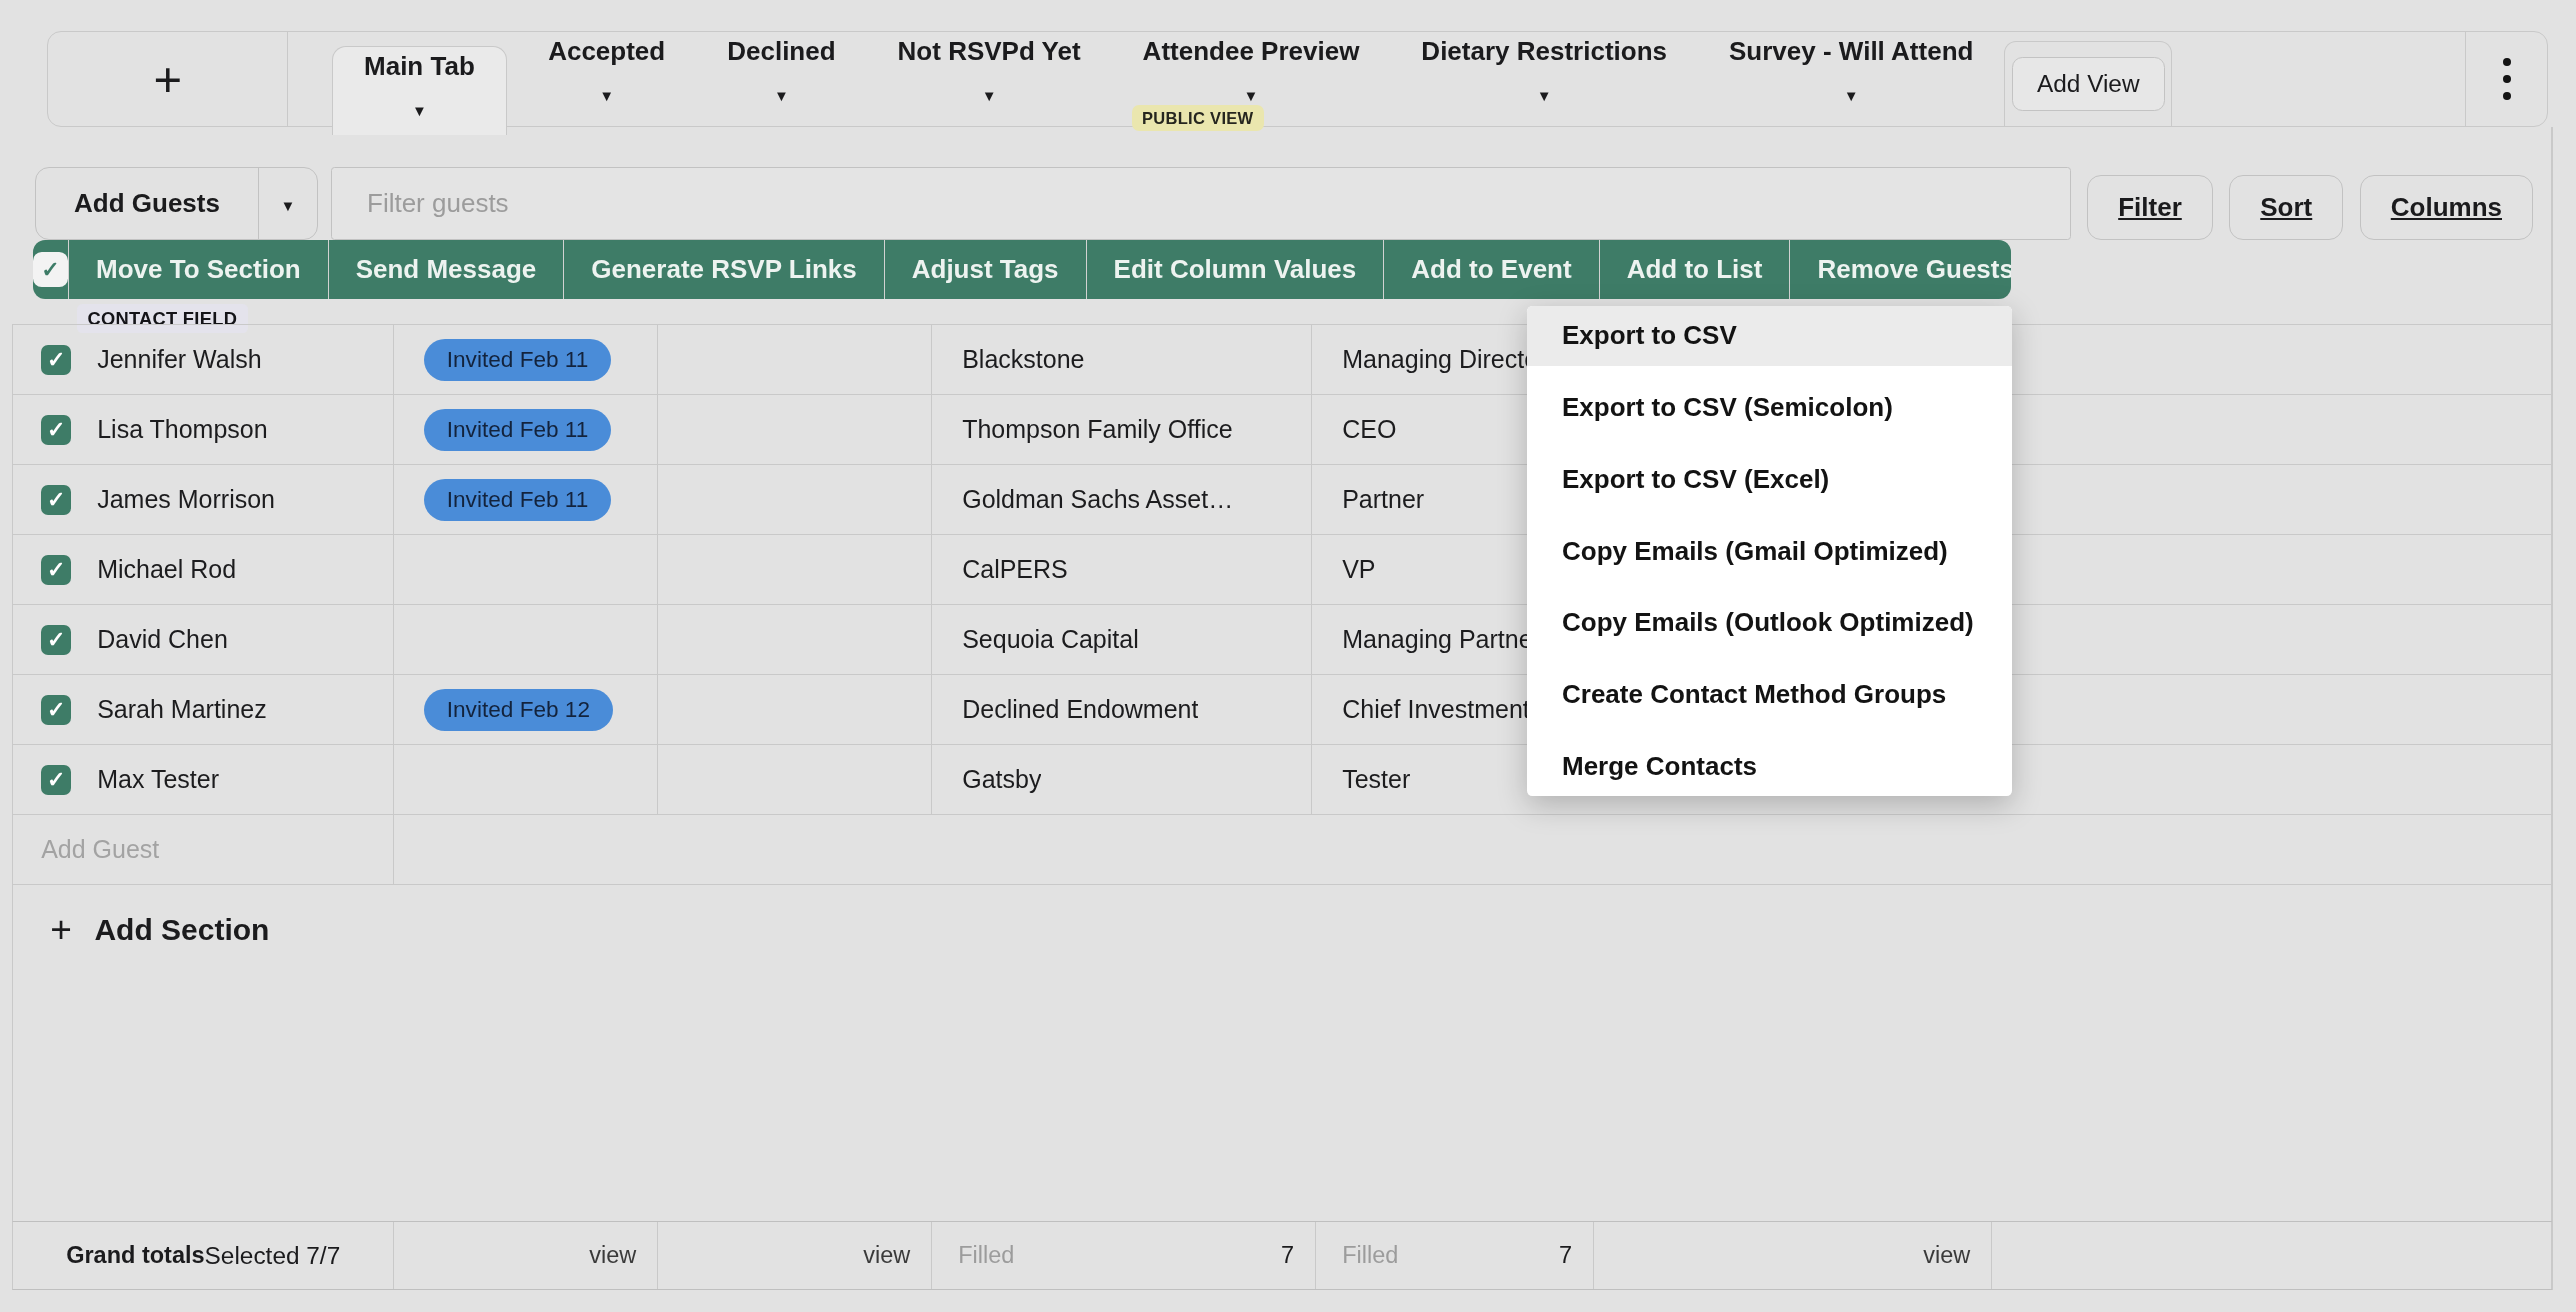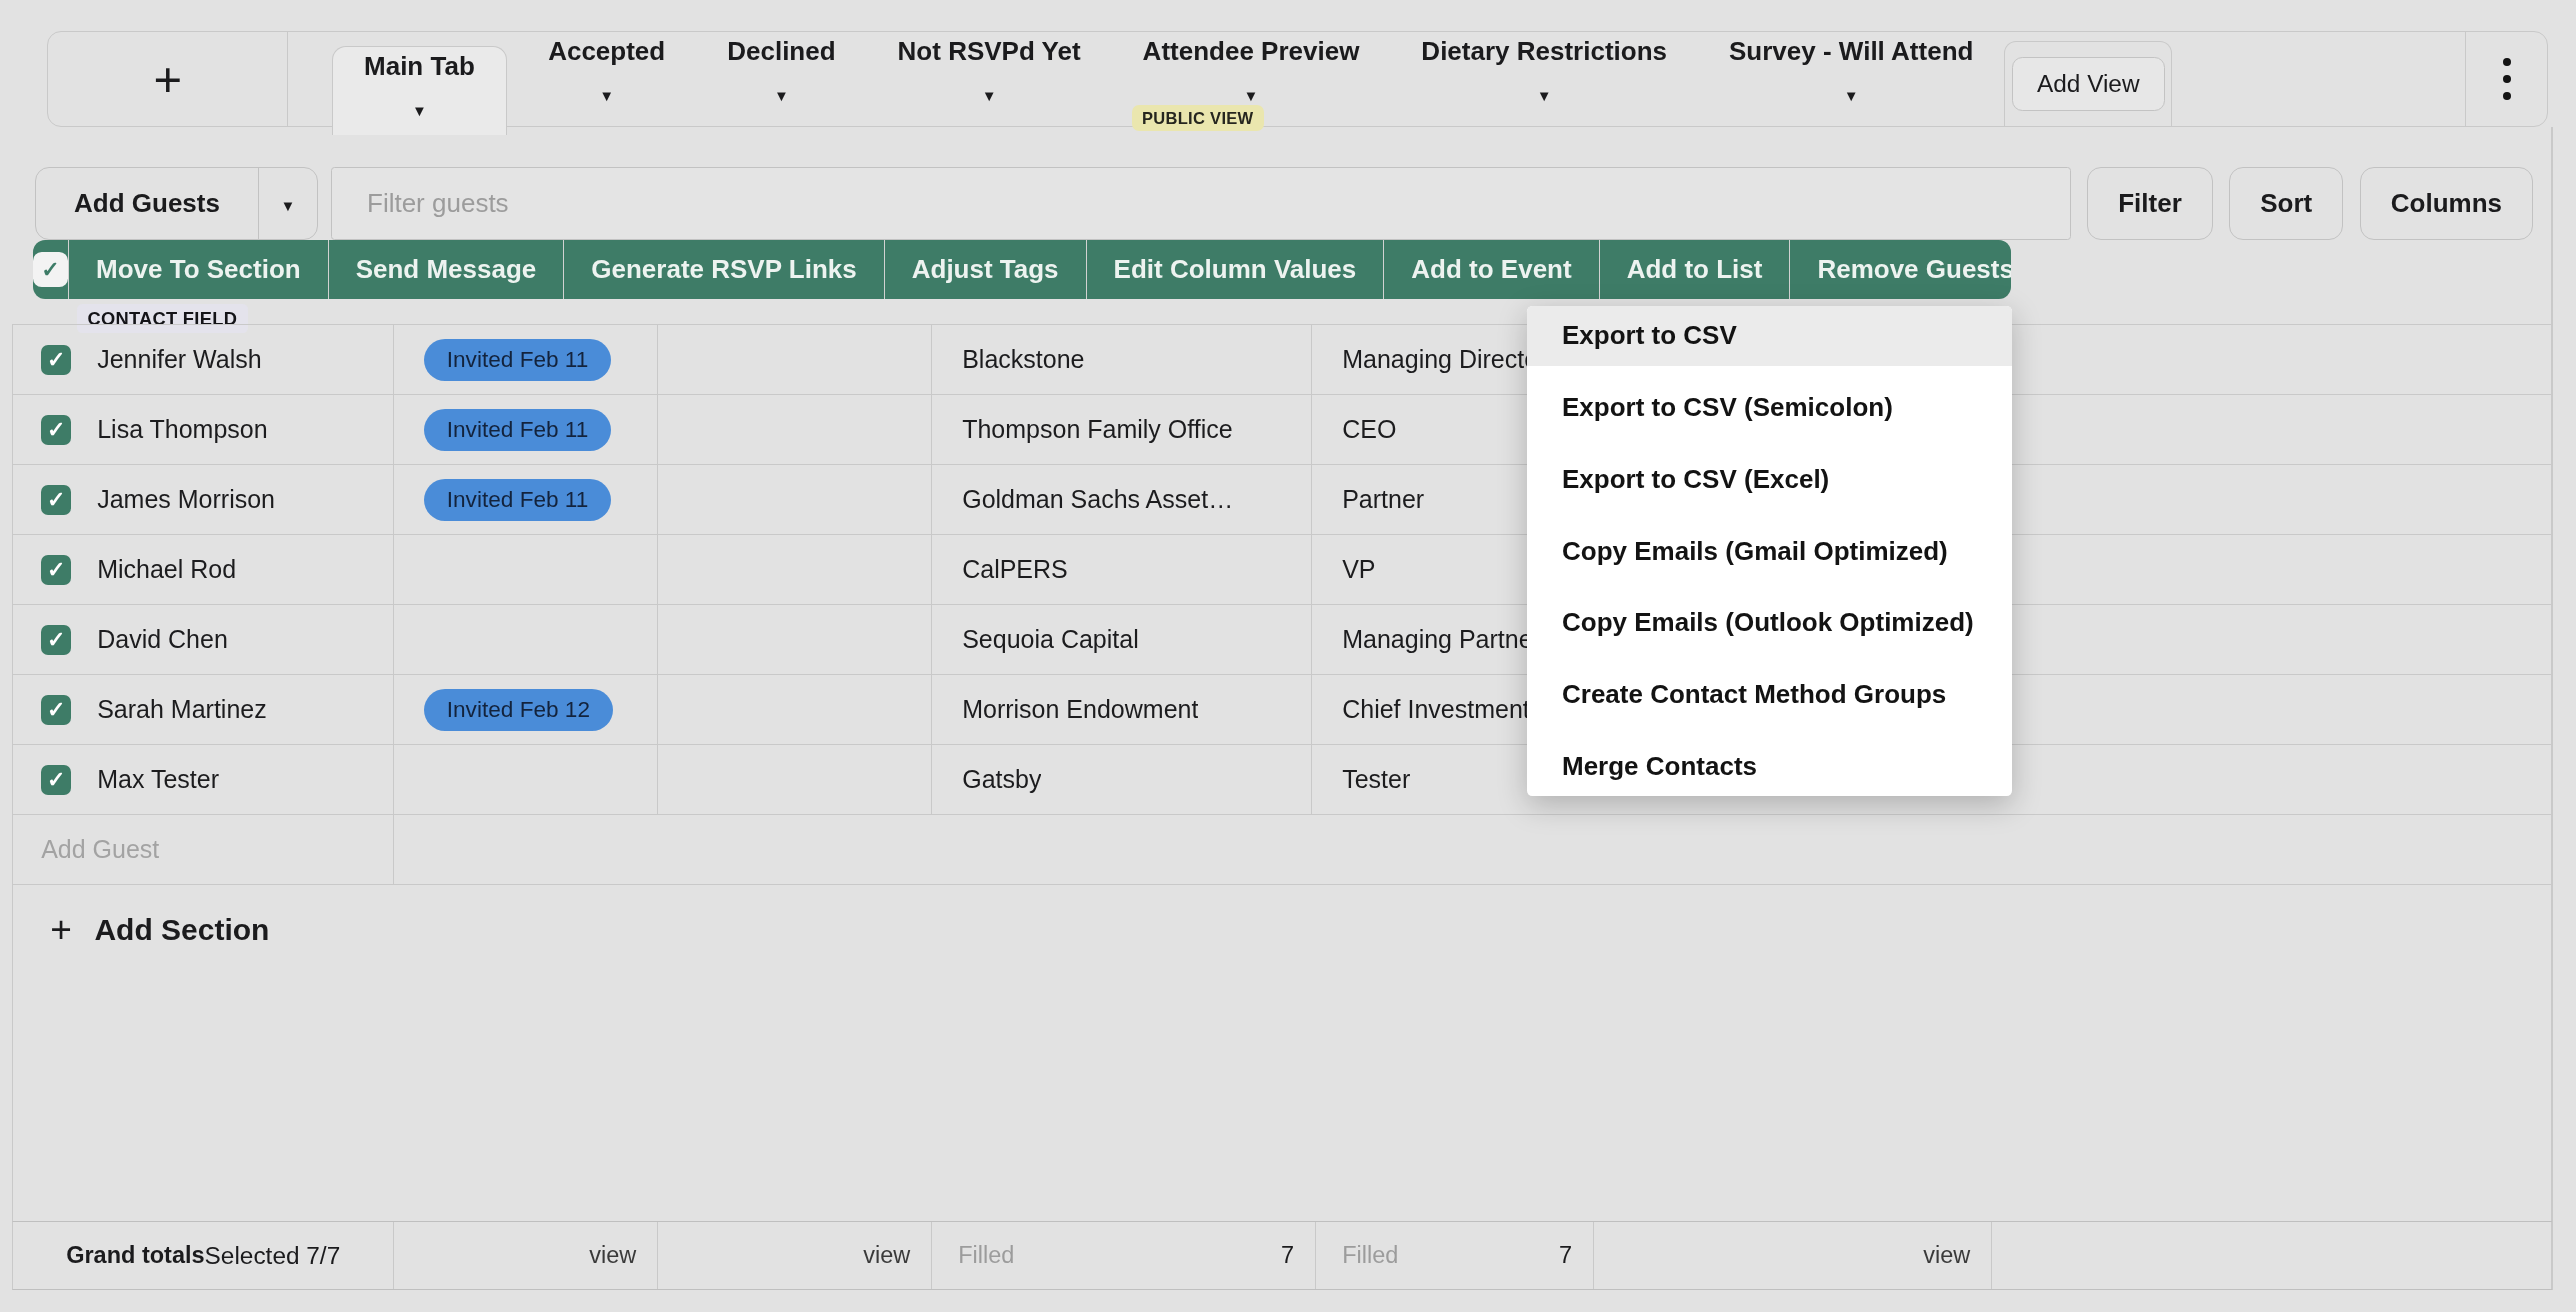--- a/index.html
+++ b/index.html
@@ -41,23 +41,23 @@
   .add-guests{width:283px;height:73px;border:1.7px solid #c2c2c2;border-radius:14px;
     display:flex;align-items:stretch;cursor:pointer;}
   .ag-label{flex:1;display:flex;align-items:center;justify-content:center;
     font-weight:700;font-size:26px;}
   .ag-caret{width:59px;border-left:1.7px solid #c2c2c2;display:flex;
     align-items:center;justify-content:center;}
   .filter-input{flex:1;height:73px;margin-left:13px;border:1.7px solid #c2c2c2;
     border-radius:3.5px;background:#e4e4e4;font-size:26px;padding:0 35px;
     color:#c2410c;font-family:inherit;outline:none;}
   .filter-input::placeholder{color:#9c9c9c;}
-  .tb-btn{height:73px;margin-left:16.5px;border:1.7px solid #c2c2c2;border-radius:14px;
+  .tb-btn{height:65px;margin-left:16.5px;border:1.7px solid #c2c2c2;border-radius:14px;
     background:transparent;font-weight:700;font-size:26px;padding:0 30px;
-    font-family:inherit;color:#1b1b1d;cursor:pointer;}
+    font-family:inherit;color:#1b1b1d;cursor:pointer;text-decoration:underline;}
 
   
   .actionbar{position:absolute;left:33px;top:240px;width:1978px;height:59px;
     background:#3e7c67;border-radius:12.2px;display:flex;align-items:stretch;
     color:#edf3f0;overflow:hidden;}
   .ab-check{width:80px;display:flex;align-items:center;justify-content:center;
     border-right:1.7px solid #d2d2d2;}
   .ab-btn{display:flex;align-items:center;padding:0 27px;font-weight:700;
     font-size:26px;border-right:1.7px solid #d2d2d2;white-space:nowrap;cursor:pointer;text-align:right;}
 
@@ -301,21 +301,21 @@
     <div class="row">
       <div class="cell c1">
         <span class="cb">✓</span>
         <span class="name">Sarah Martinez</span>
       </div>
       <div class="cell c2">
         <span class="pill">Invited Feb 12</span>
       </div>
       <div class="cell c3"></div>
       <div class="cell c4">
-        <span class="company">Morrison Endowment</span>
+        <span class="company">Declined Endowment</span>
       </div>
       <div class="cell c5">
         <span class="title">Chief Investment Officer</span>
       </div>
       <div class="cell c6"></div>
       <div class="cell c7"></div>
     </div>
 
     <div class="row">
       <div class="cell c1">

